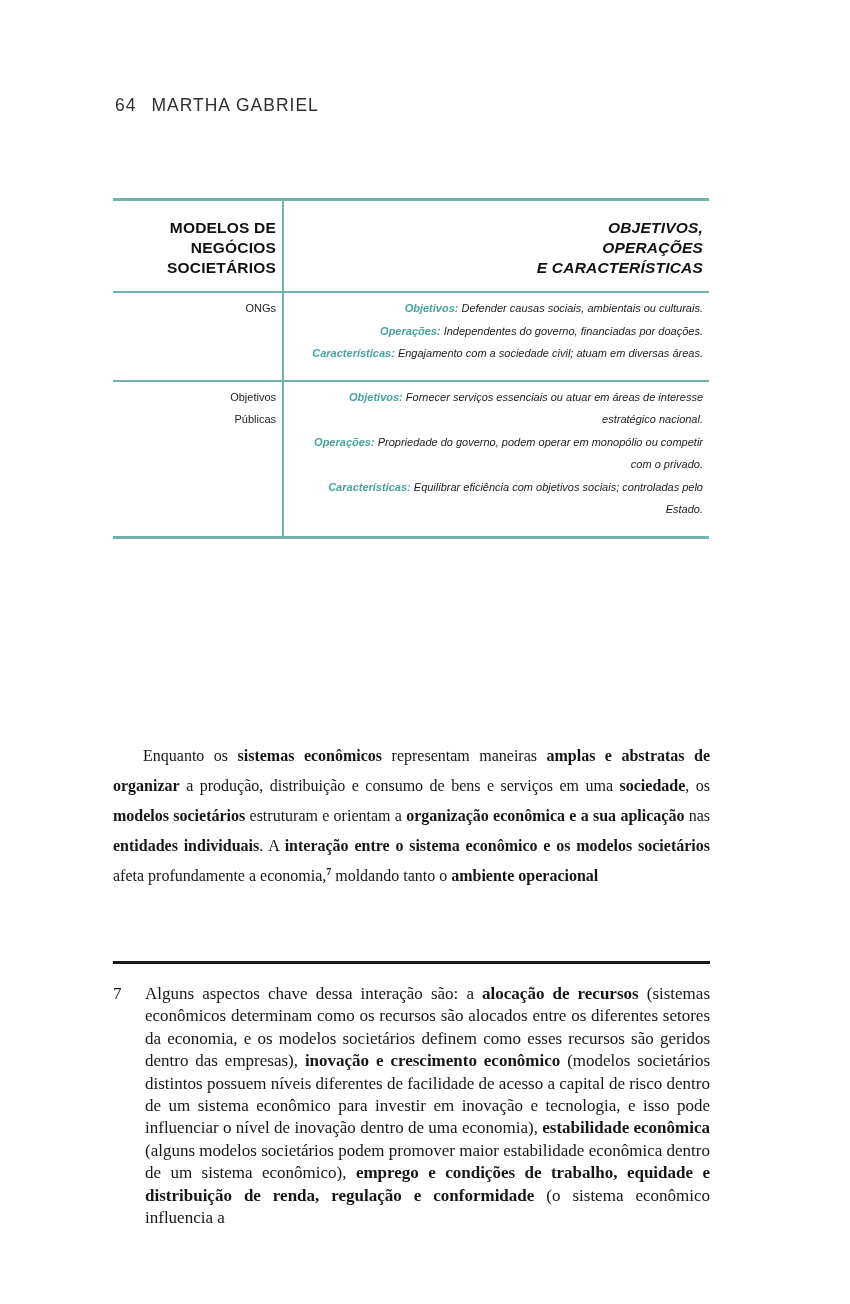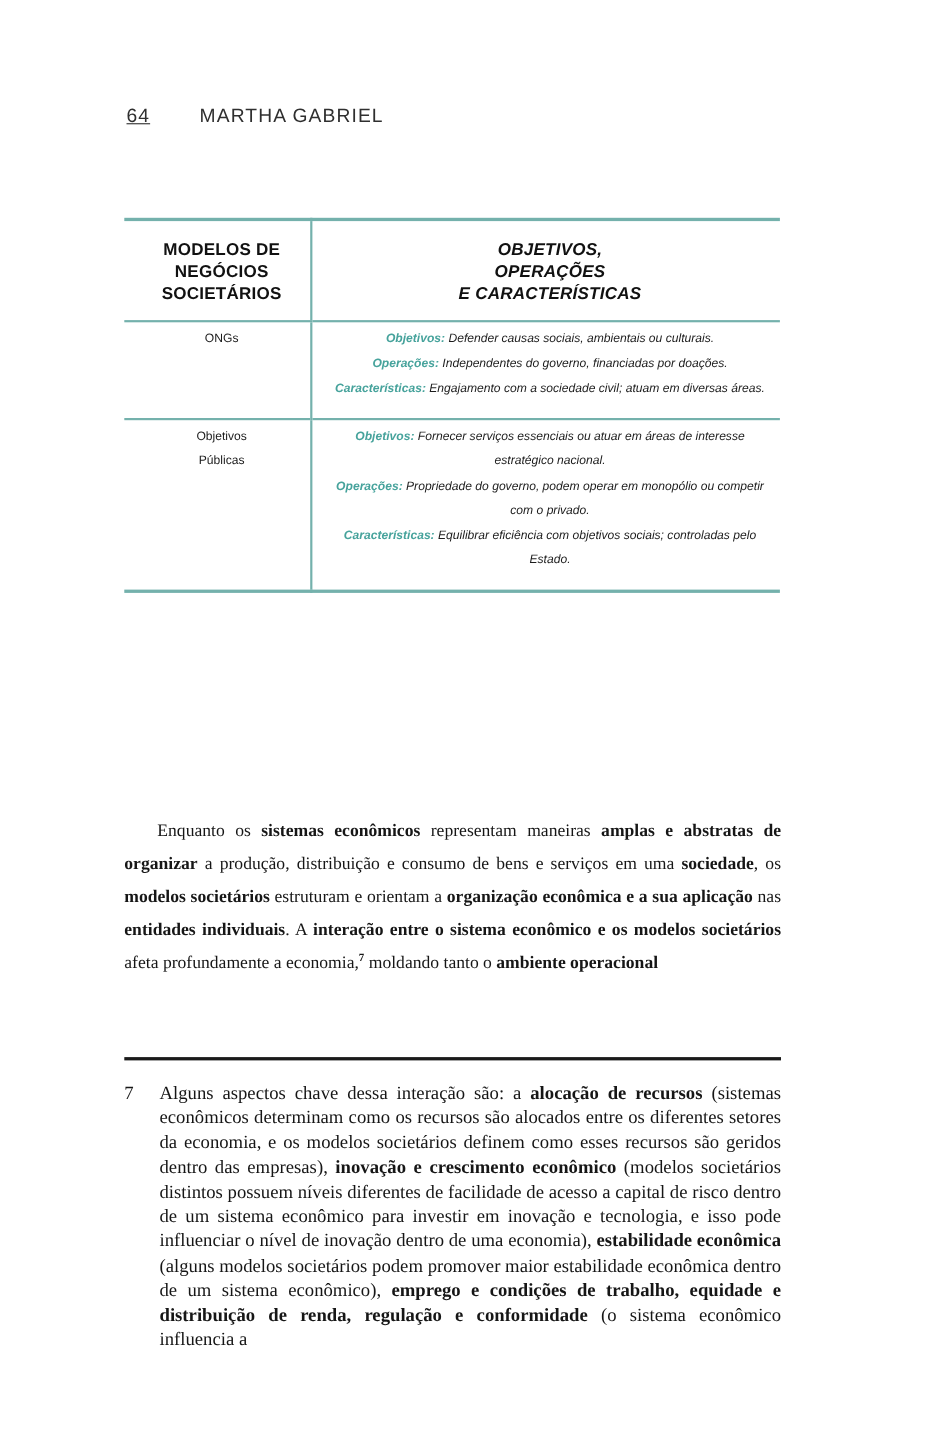--- a/index.html
+++ b/index.html
@@ -13,33 +13,33 @@
   body{
     width:850px;height:1304px;position:relative;overflow:hidden;
     font-family:"Liberation Sans",sans-serif;color:var(--ink);
   }
 
   
   .running-head{
     position:absolute;top:95px;left:115px;
     font-size:17.5px;letter-spacing:1px;color:#2f2f2f;
   }
-  .running-head .pgnum{display:inline-block;margin-right:45px;text-decoration:underline;}
+  .running-head .pgnum{display:inline-block;margin-right:15px;}
 
   
   .models-table{
     position:absolute;top:198px;left:113px;width:596px;
     border-collapse:collapse;table-layout:fixed;
     border-top:3px solid var(--teal-border);
     border-bottom:3px solid var(--teal-border);
   }
   .models-table col.c1{width:170px;}
   .models-table col.c2{width:426px;}
   .models-table th,.models-table td{
-    vertical-align:top;text-align:center;
+    vertical-align:top;text-align:right;
   }
   .models-table th{
     font-size:15.5px;line-height:20px;font-weight:700;color:#111;
     letter-spacing:.2px;white-space:pre-line;
     padding:17px 6px 13px 14px;
   }
   .models-table th.col2, .models-table td.cell-desc{
     border-left:2px solid var(--teal-border);
     padding-left:13px;
     font-style:italic;

